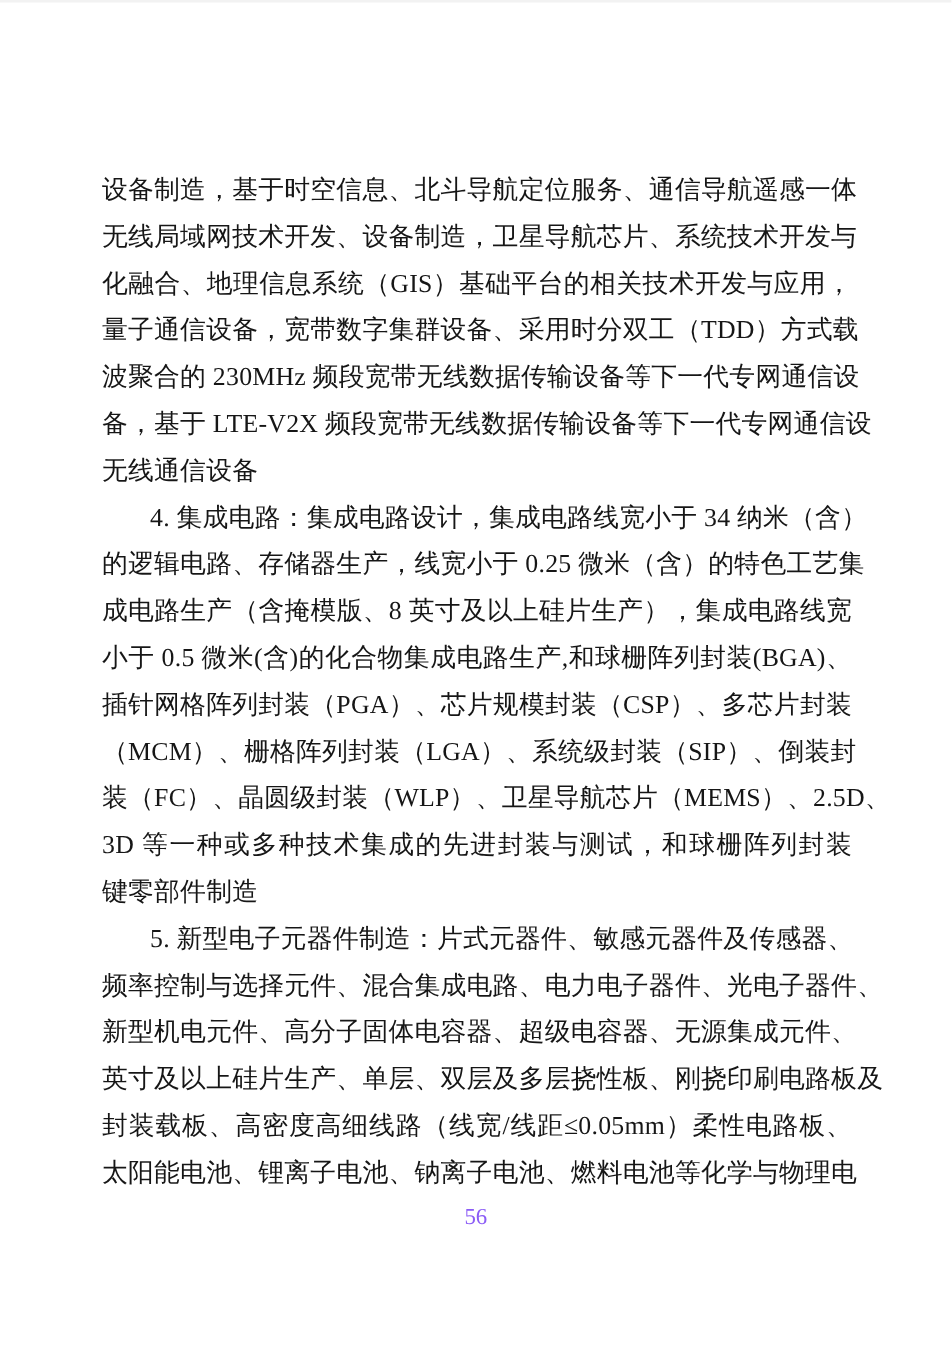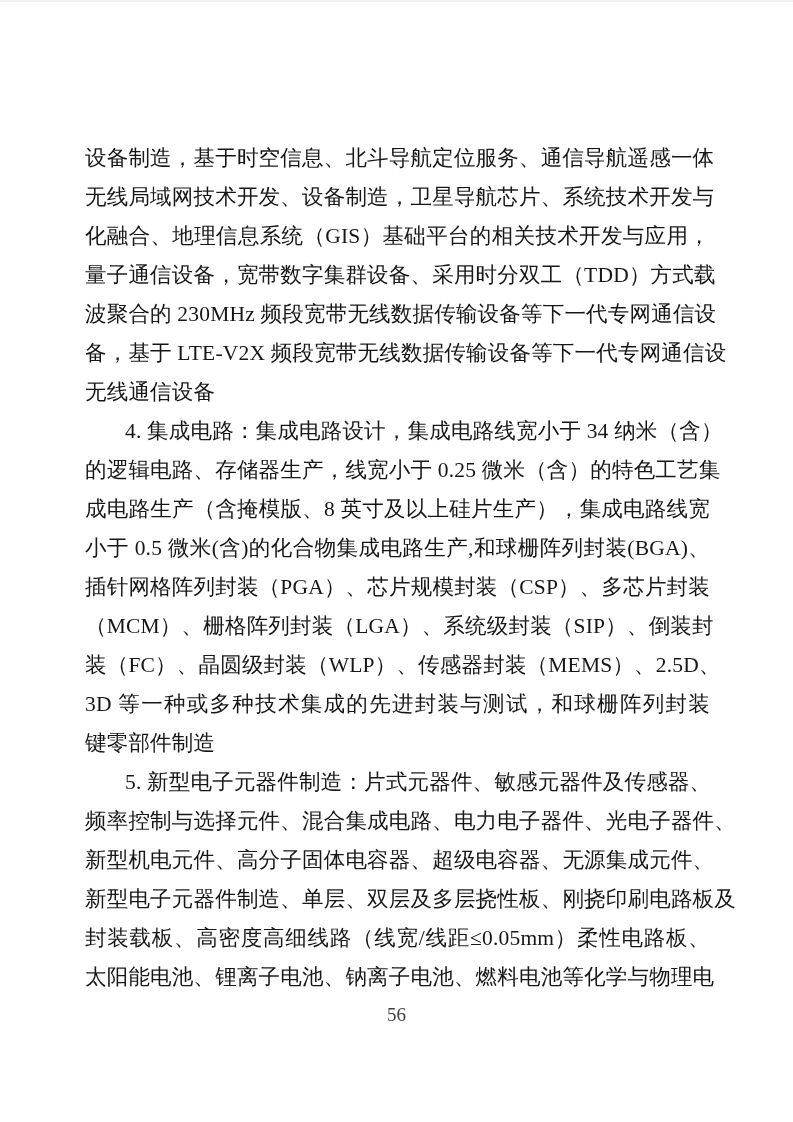--- a/index.html
+++ b/index.html
@@ -44,45 +44,45 @@
     -moz-text-align-last: left;
   }
   .page-number {
     position: absolute;
     left: 0;
     top: 1004px;
     width: 793px;
     text-align: center;
     font-size: 19px;
     line-height: 22px;
-    color: #404040;
+    color: #8b5cf6;
   }
 </style>
 </head>
 <body>
 
 <div class="page">
   <div class="text-block">
     <div class="line">设备制造，基于时空信息、北斗导航定位服务、通信导航遥感一体</div>
     <div class="line">无线局域网技术开发、设备制造，卫星导航芯片、系统技术开发与</div>
     <div class="line">化融合、地理信息系统（GIS）基础平台的相关技术开发与应用，</div>
     <div class="line">量子通信设备，宽带数字集群设备、采用时分双工（TDD）方式载</div>
     <div class="line">波聚合的 230MHz 频段宽带无线数据传输设备等下一代专网通信设</div>
     <div class="line">备，基于 LTE-V2X 频段宽带无线数据传输设备等下一代专网通信设</div>
     <div class="line para-end">无线通信设备</div>
     <div class="line indent">4. 集成电路：集成电路设计，集成电路线宽小于 34 纳米（含）</div>
     <div class="line">的逻辑电路、存储器生产，线宽小于 0.25 微米（含）的特色工艺集</div>
     <div class="line">成电路生产（含掩模版、8 英寸及以上硅片生产），集成电路线宽</div>
     <div class="line">小于 0.5 微米(含)的化合物集成电路生产,和球栅阵列封装(BGA)、</div>
     <div class="line">插针网格阵列封装（PGA）、芯片规模封装（CSP）、多芯片封装</div>
     <div class="line">（MCM）、栅格阵列封装（LGA）、系统级封装（SIP）、倒装封</div>
-    <div class="line">装（FC）、晶圆级封装（WLP）、传感器封装（MEMS）、2.5D、</div>
+    <div class="line">装（FC）、晶圆级封装（WLP）、卫星导航芯片（MEMS）、2.5D、</div>
     <div class="line">3D 等一种或多种技术集成的先进封装与测试，和球栅阵列封装</div>
     <div class="line para-end">键零部件制造</div>
     <div class="line indent">5. 新型电子元器件制造：片式元器件、敏感元器件及传感器、</div>
     <div class="line">频率控制与选择元件、混合集成电路、电力电子器件、光电子器件、</div>
     <div class="line">新型机电元件、高分子固体电容器、超级电容器、无源集成元件、</div>
-    <div class="line">新型电子元器件制造、单层、双层及多层挠性板、刚挠印刷电路板及</div>
+    <div class="line">英寸及以上硅片生产、单层、双层及多层挠性板、刚挠印刷电路板及</div>
     <div class="line">封装载板、高密度高细线路（线宽/线距≤0.05mm）柔性电路板、</div>
     <div class="line">太阳能电池、锂离子电池、钠离子电池、燃料电池等化学与物理电</div>
   </div>
   <div class="page-number">56</div>
 </div>
 
 </body></html>

